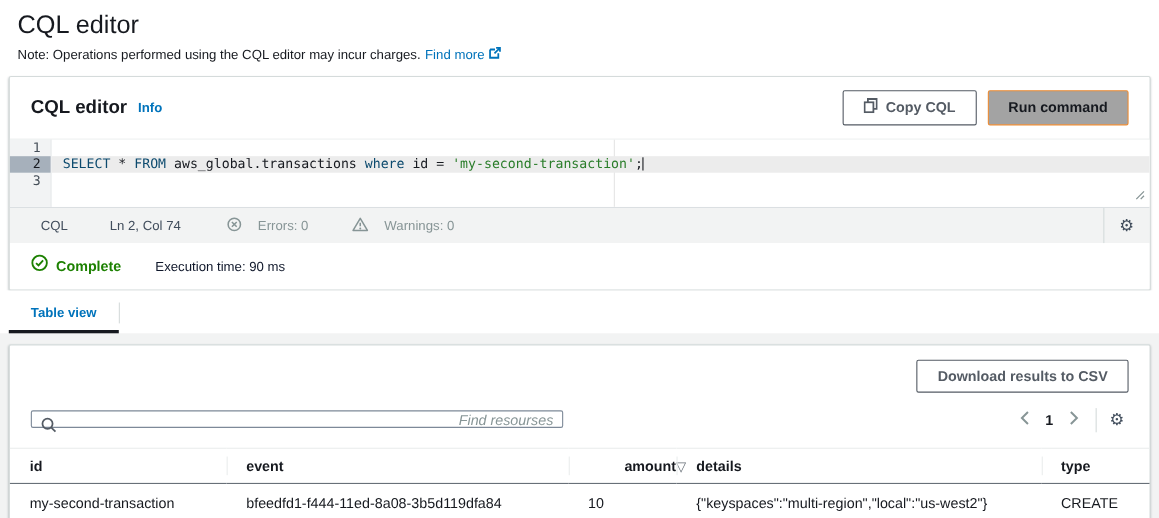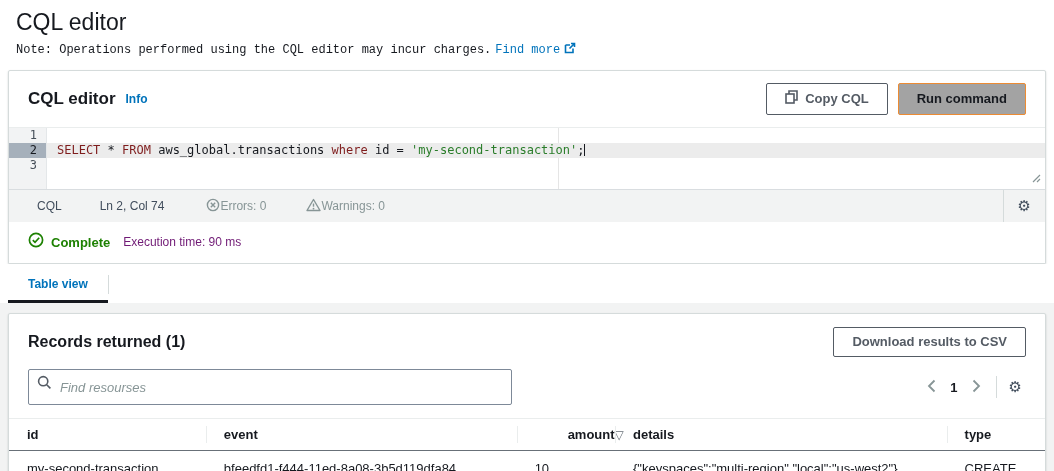--- a/index.html
+++ b/index.html
@@ -4,21 +4,21 @@
 <style>
   * { margin:0; padding:0; box-sizing:border-box; }
   html,body { width:1054px; height:471px; overflow:hidden; }
   body {
     font-family:"Liberation Sans","DejaVu Sans",sans-serif;
     background:#ffffff; color:#16191f;
   }
   
   .page-header { padding:9px 16px 11px; background:#fff; }
   .page-title { font-size:23px; font-weight:500; line-height:27px; margin-bottom:6px; }
-  .page-note { font-size:12px; line-height:15px; color:#16191f; display:flex; align-items:center; gap:4px;font-family:Liberation Mono, monospace; }
+  .page-note { font-size:12px; line-height:15px; color:#16191f; display:flex; align-items:center; gap:4px; }
   .link { color:#0073bb; text-decoration:none; cursor:pointer; }
   .ext-icon { display:inline-block; vertical-align:-2px; }
 
   
   .card {
     margin:0 8px; background:#fff; border:1px solid #d5dbdb; border-radius:2px;
     box-shadow:0 1px 2px 0 rgba(0,28,36,.2);
   }
 
   
@@ -36,61 +36,61 @@
 
   
   .editor { position:relative; display:flex; height:62px; border-top:1px solid #eaeded;
             font-family:"DejaVu Sans Mono","Liberation Mono",monospace; font-size:12px; }
   .gutter { width:38px; background:#f2f3f4; border-right:1px solid #e4e7e9; flex:none; }
   .ln { display:block; height:15px; line-height:15px; text-align:right; padding-right:9px; color:#464f59; }
   .ln.active { background:#a6b0bb; color:#16191f; }
   .code-area { flex:1; position:relative; background:#fff; }
   .code-line { height:15px; line-height:15px; padding-left:10px; white-space:pre; position:relative; z-index:1; }
   .code-line.active { background:#ececec; }
-  .tok-kw { color:#7f1d1d;text-align:right; }
+  .tok-kw { color:#0c4a6e;text-align:right; }
   .tok-plain { color:#16191f; }
   .tok-str { color:#2a7d2a; }
   .cursor { display:inline-block; width:1px; height:12px; background:#16191f; vertical-align:-2px; }
   .ruler { position:absolute; left:511px; top:0; bottom:0; width:1px; background:#e5e5e5; z-index:0; }
   .resize-grip { position:absolute; right:4px; bottom:3px; z-index:2; }
 
   
   .status-bar { display:flex; align-items:center; height:33px; background:#f2f3f3;
                 border-top:1px solid #d9dde0; font-size:12px; color:#414d5c; padding-left:28px; }
   .sb-lang { margin-right:38px; }
   .sb-pos { margin-right:42px; }
-  .sb-item { display:flex; align-items:center; gap:0; color:#879596; margin-right:40px; }
+  .sb-item { display:flex; align-items:center; gap:14px; color:#879596; margin-right:40px; }
   .sb-right { margin-left:auto; display:flex; align-items:stretch; height:100%; }
   .sb-divider { width:1px; background:#d5dbdb; }
   .icon-btn { background:transparent; border:none; cursor:pointer; display:flex; align-items:center;
               padding:0 14px; color:#414d5c; }
   .gear-glyph { font-size:15px; line-height:1; color:#414d5c; font-family:"DejaVu Sans",sans-serif; }
 
   
   .result-status { display:flex; align-items:center; padding:10px 19px 11px; gap:7px; background:#fff; }
   .status-complete { color:#1d8102; font-weight:700; font-size:13px; }
-  .exec-time { font-size:12px; color:#701a75; margin-left:6px; }
+  .exec-time { font-size:12px; color:#0f172a; margin-left:24px; }
 
   
   .tabs { display:flex; align-items:stretch; padding:5px 8px 0; background:#fff; }
   .tab { padding:8px 20px 9px; font-size:12px; font-weight:700; color:#545b64; cursor:pointer;
          border-bottom:3px solid transparent; }
   .tab.active { color:#0073bb; border-bottom-color:#16191f; }
   .tab-divider { width:1px; background:#d5dbdb; margin:6px 0 9px; }
 
   
   .results-region { background:#f2f3f3; padding:10px 0 0; height:186px; }
   .results-card { margin:0 8px; }
   .results-header { display:flex; align-items:center; padding:13px 19px 9px; }
   .results-title { font-size:16px; font-weight:700; }
   .toolbar { display:flex; align-items:center; padding:3px 19px 13px; }
   .search-wrap { position:relative; width:484px; }
   .search-input {
-    width:100%; height:36px; border:1px solid #7d8998; border-radius:2px;
-    padding:0 8px 0 31px; font-family:inherit; font-size:13px; color:#16191f; background:#fff;
+    width:100%; height:16px; border:1px solid #7d8998; border-radius:2px;
+    padding:0 8px 0 31px; font-family:inherit; font-size:13px; color:#16191f; background:#fff;text-align:right;
   }
   .search-input::placeholder { font-style:italic; color:#879596; }
   .search-icon { position:absolute; left:9px; top:6px; }
   .pagination { margin-left:auto; display:flex; align-items:center; }
   .page-btn { background:none; border:none; cursor:pointer; padding:4px 7px; display:flex; align-items:center; }
   .page-num { font-size:13px; font-weight:700; color:#16191f; padding:0 7px; }
   .pg-divider { width:1px; height:22px; background:#d5dbdb; margin:0 8px; }
 
   
   table { width:100%; border-collapse:collapse; table-layout:fixed; font-size:13px; }
@@ -204,21 +204,20 @@
   </section>
 
   <nav class="tabs">
     <div class="tab active">Table view</div>
     <div class="tab-divider"></div>
   </nav>
 
   <section class="results-region">
     <div class="card results-card">
       <div class="results-header">
-        <h2 class="results-title">Records returned (1)</h2>
         <div class="header-actions">
           <button class="btn btn-secondary">Download results to CSV</button>
         </div>
       </div>
 
       <div class="toolbar">
         <div class="search-wrap">
           <span class="search-icon">
             <svg width="15" height="15" viewBox="0 0 15 15">
                 <circle cx="6.2" cy="6.2" r="4.6" fill="none" stroke="#545b64" stroke-width="1.6"></circle>

